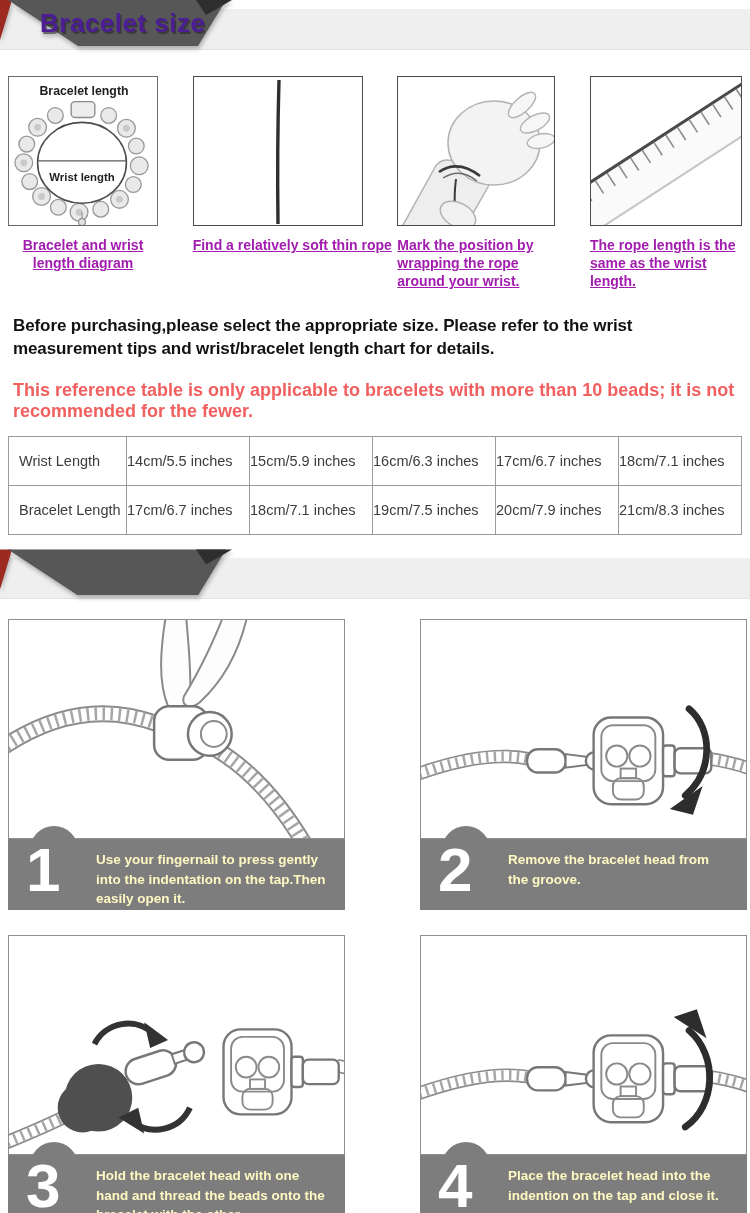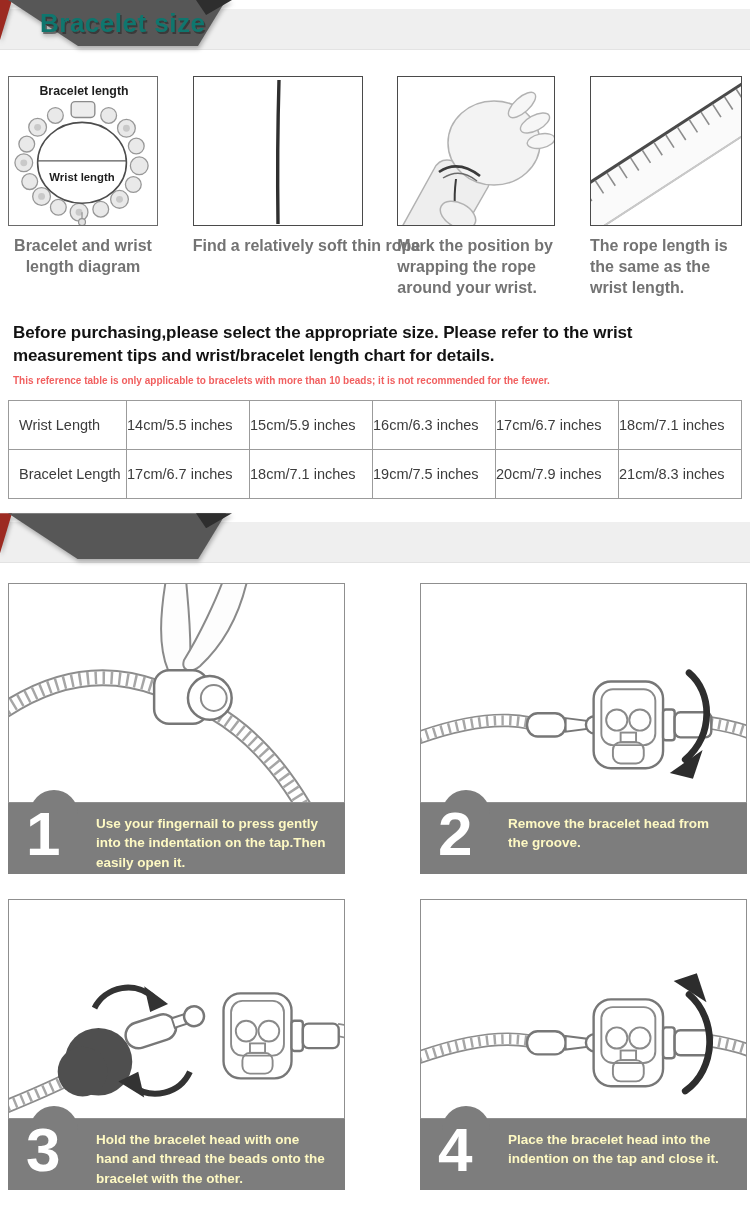--- a/index.html
+++ b/index.html
@@ -22,40 +22,40 @@
   }
   .rib-wrap { position:absolute; top:0; left:0; width:242px; height:47px;
               filter:drop-shadow(1px 3px 2px rgba(0,0,0,.28)); }
   .rib-red  { position:absolute; left:0; top:0; width:12px; height:40px;
               background:#9c2a21; clip-path:polygon(0 0,100% 0,0 100%); z-index:1; }
   .rib-main { position:absolute; left:0; top:0; width:240px; height:46px;
               background:#575757; clip-path:polygon(8px 0,226px 0,198px 100%,78px 100%); z-index:2; }
   .rib-notch{ position:absolute; left:196px; top:0; width:36px; height:15px;
               background:#2e2e2e; clip-path:polygon(0 0,100% 0,28% 100%); z-index:3; }
   .rib-label{ position:absolute; left:40px; top:0; height:46px; line-height:46px; z-index:4;
-              font-size:26px; font-weight:700; color:#0f766e; letter-spacing:.5px;
+              font-size:26px; font-weight:700; color:#4c1d95; letter-spacing:.5px;
               text-shadow:1.5px 1.5px 0 rgba(35,35,35,.55); }
 
   
   .fig-row { display:flex; justify-content:space-between; padding:0 8px; margin-top:22px; }
   .figure { display:flex; flex-direction:column; }
   .f1 { width:150px; } .f2 { width:170px; } .f3 { width:158px; } .f4 { width:152px; }
   .fig-img { width:100%; height:150px; background:#fff; border:1px solid #4a4a4a; overflow:hidden; }
   .f1 .fig-img { border:1.5px solid #6a6a6a; }
-  .fig-cap { margin-top:10px; font-size:16px; font-weight:700; color:#737373; line-height:1.3; }
+  .fig-cap { margin-top:10px; font-size:14px; font-weight:700; color:#a21caf; line-height:1.3;text-decoration:underline; }
   .f1 .fig-cap { text-align:center; padding:0 6px; }
   .f2 .fig-cap { text-align:center; white-space:nowrap; }
   .f3 .fig-cap, .f4 .fig-cap { text-align:left; }
   svg { display:block; }
   svg text { font-family:"Liberation Sans","DejaVu Sans",sans-serif; }
 
   
   .intro { margin-top:24px; padding:0 13px; font-size:17px; font-weight:700;
            color:#121212; line-height:1.35; letter-spacing:-.1px; }
-  .note  { margin-top:7px; padding:0 13px; font-size:10px; font-weight:700; color:#f15f5f; }
+  .note  { margin-top:20px; padding:0 13px; font-size:18px; font-weight:700; color:#f15f5f; }
 
   
   table.size { border-collapse:collapse; width:734px; margin:14px 8px 0; table-layout:fixed; }
   table.size td { border:1px solid #9b9b9b; height:49px; font-size:14.5px; color:#3c3c3c;
                   text-align:left; vertical-align:middle; }
   table.size td.rowhead { text-align:left; padding-left:10px; width:118px; }
 
   
   .use-grid { display:grid; grid-template-columns:337px 327px; column-gap:75px; row-gap:25px;
               padding-left:8px; margin-top:16px; }

